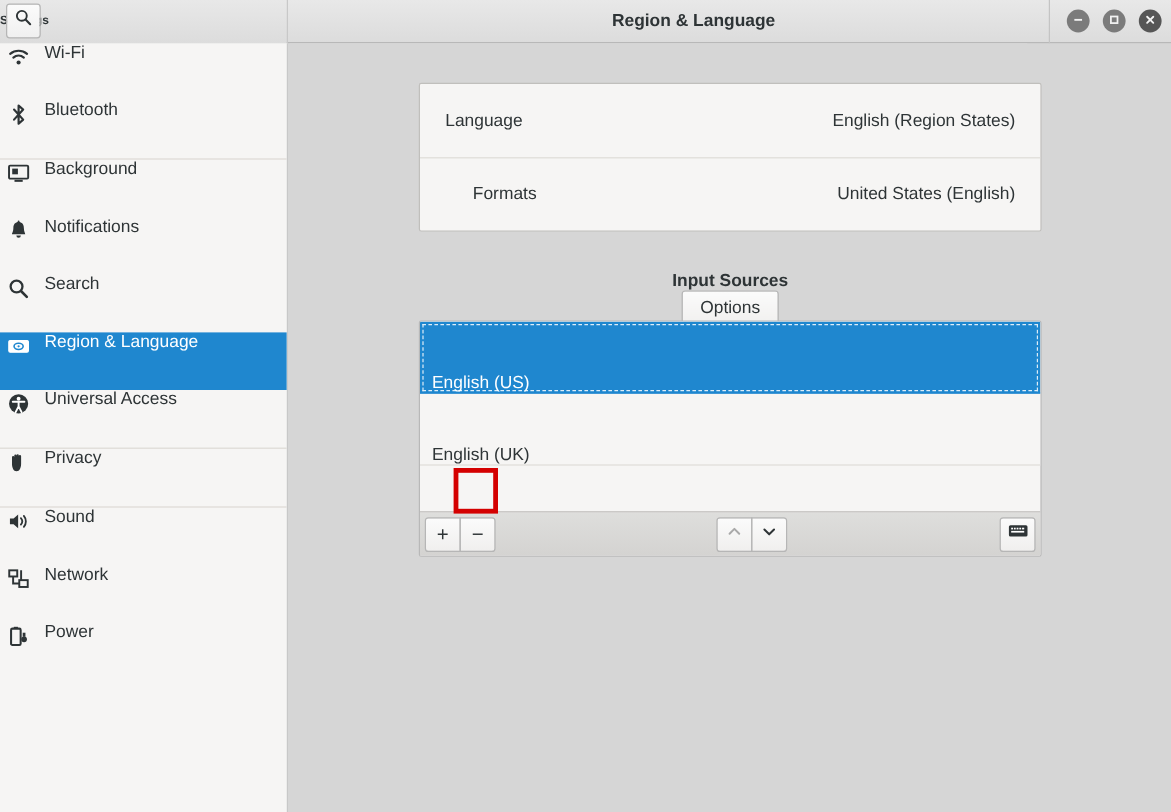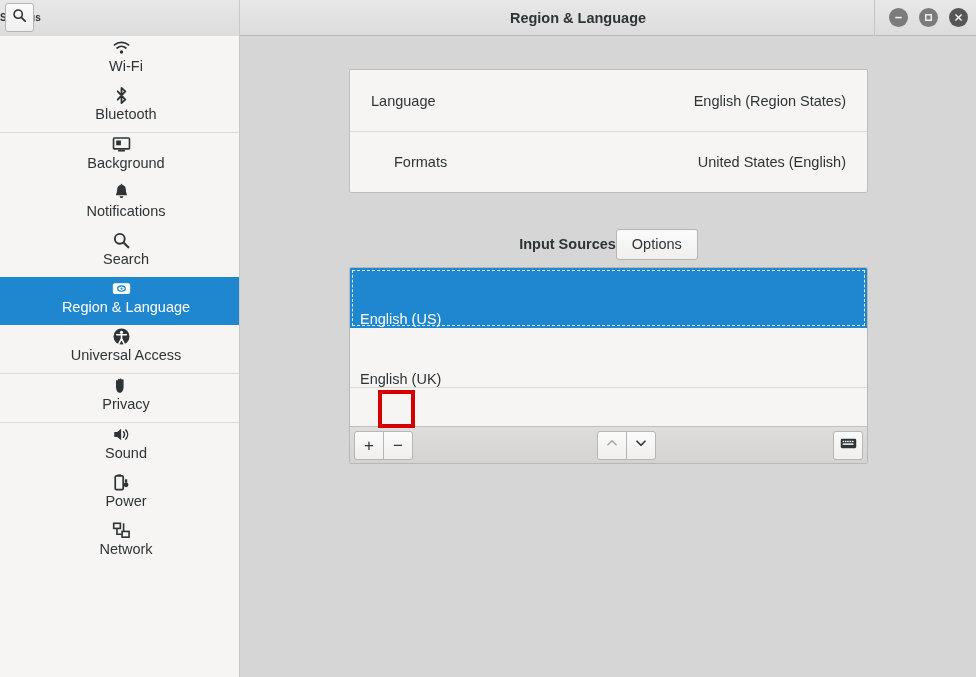--- a/index.html
+++ b/index.html
@@ -65,26 +65,25 @@
   
   .sidebar {
     position: absolute; top: 36px; left: 0;
     width: 240px; height: 641px;
     background: #f6f5f4;
     border-right: 1px solid #c8c8c8;
     overflow: hidden;
   }
   .side-item {
     height: 48px;
-    display: flex; align-items: center;
-    padding-left: 13px;
+    display: flex; 
+    padding-left: 2px;
     cursor: pointer;
     color: #2e3436;
     font-size: 14.5px;
-    flex-direction: column;
   }
   .side-item .ico {
     width: 26px; height: 22px;
     display: flex; align-items: center; justify-content: center;
     margin-right: 9px; flex: none;
   }
   .side-item.active { background: #1f87cf; color: #ffffff; }
   .side-item.active svg { fill: #ffffff; stroke: #ffffff; }
   .side-sep { height: 1px; background: #dcdad5; margin: 0; }
 
@@ -108,21 +107,21 @@
     padding: 0 21px;
     font-size: 14.5px; color: #2e3436;
     cursor: pointer;
   }
   .lang-row + .lang-row { border-top: 1px solid #dedcd8; padding-left: 44px; }
   .lang-value { color: #2e3436; }
 
   .section-head {
     position: absolute; left: 108px; top: 190px;
     width: 519px; height: 36px;
-    display: flex; align-items: center; justify-content: center;
+    display: flex; align-items: center; justify-content: flex-start; flex-direction: column;
   }
   .section-label { font-size: 14.5px; font-weight: bold; color: #2e3436; }
   .options-btn {
     padding: 6px 15px 7px;
     font-size: 14.5px; color: #2e3436;
     background: linear-gradient(to bottom, #fbfbfb, #f0efee);
     border: 1px solid #b6b6b6;
     border-radius: 3px;
     cursor: pointer;
   }
@@ -333,39 +332,39 @@
         <path d="M12 7.2a4.2 4.2 0 0 1 0 5.6" fill="none" stroke="#2e3436" stroke-width="1.6" stroke-linecap="round"></path>
         <path d="M14.6 5.2a7.4 7.4 0 0 1 0 9.6" fill="none" stroke="#2e3436" stroke-width="1.6" stroke-linecap="round"></path>
       </svg>
     </span>
     <span>Sound</span>
   </div>
 
   <div class="side-item">
     <span class="ico">
       <svg width="19" height="19" viewBox="0 0 20 20">
+        <rect x="1.8" y="2.4" width="7" height="5.4" fill="none" stroke="#2e3436" stroke-width="1.7"></rect>
+        <rect x="10.6" y="11" width="7.4" height="6" fill="none" stroke="#2e3436" stroke-width="1.7"></rect>
+        <path d="M5.2 7.8v6.2h5.2" fill="none" stroke="#2e3436" stroke-width="1.7"></path>
+        <path d="M12.2 2.4v8.4" fill="none" stroke="#2e3436" stroke-width="1.7"></path>
+      </svg>
+    </span>
+    <span>Network</span>
+  </div>
+
+  <div class="side-item">
+    <span class="ico">
+      <svg width="19" height="19" viewBox="0 0 20 20">
         <rect x="3.4" y="3" width="8.4" height="14.4" rx="1.2" fill="none" stroke="#2e3436" stroke-width="1.8"></rect>
         <rect x="5.8" y="1.4" width="3.6" height="1.8" fill="#2e3436"></rect>
         <circle cx="14.8" cy="12.4" r="2.5" fill="#2e3436"></circle>
         <rect x="13.6" y="6.6" width="2.4" height="3.6" fill="#2e3436"></rect>
       </svg>
     </span>
     <span>Power</span>
-  </div>
-
-  <div class="side-item">
-    <span class="ico">
-      <svg width="19" height="19" viewBox="0 0 20 20">
-        <rect x="1.8" y="2.4" width="7" height="5.4" fill="none" stroke="#2e3436" stroke-width="1.7"></rect>
-        <rect x="10.6" y="11" width="7.4" height="6" fill="none" stroke="#2e3436" stroke-width="1.7"></rect>
-        <path d="M5.2 7.8v6.2h5.2" fill="none" stroke="#2e3436" stroke-width="1.7"></path>
-        <path d="M12.2 2.4v8.4" fill="none" stroke="#2e3436" stroke-width="1.7"></path>
-      </svg>
-    </span>
-    <span>Network</span>
   </div>
 
 </div>
 
 <div class="content">
 
   <div class="card" id="card-lang">
     <div class="lang-row">
       <span>Language</span>
       <span class="lang-value">English (Region States)</span>

